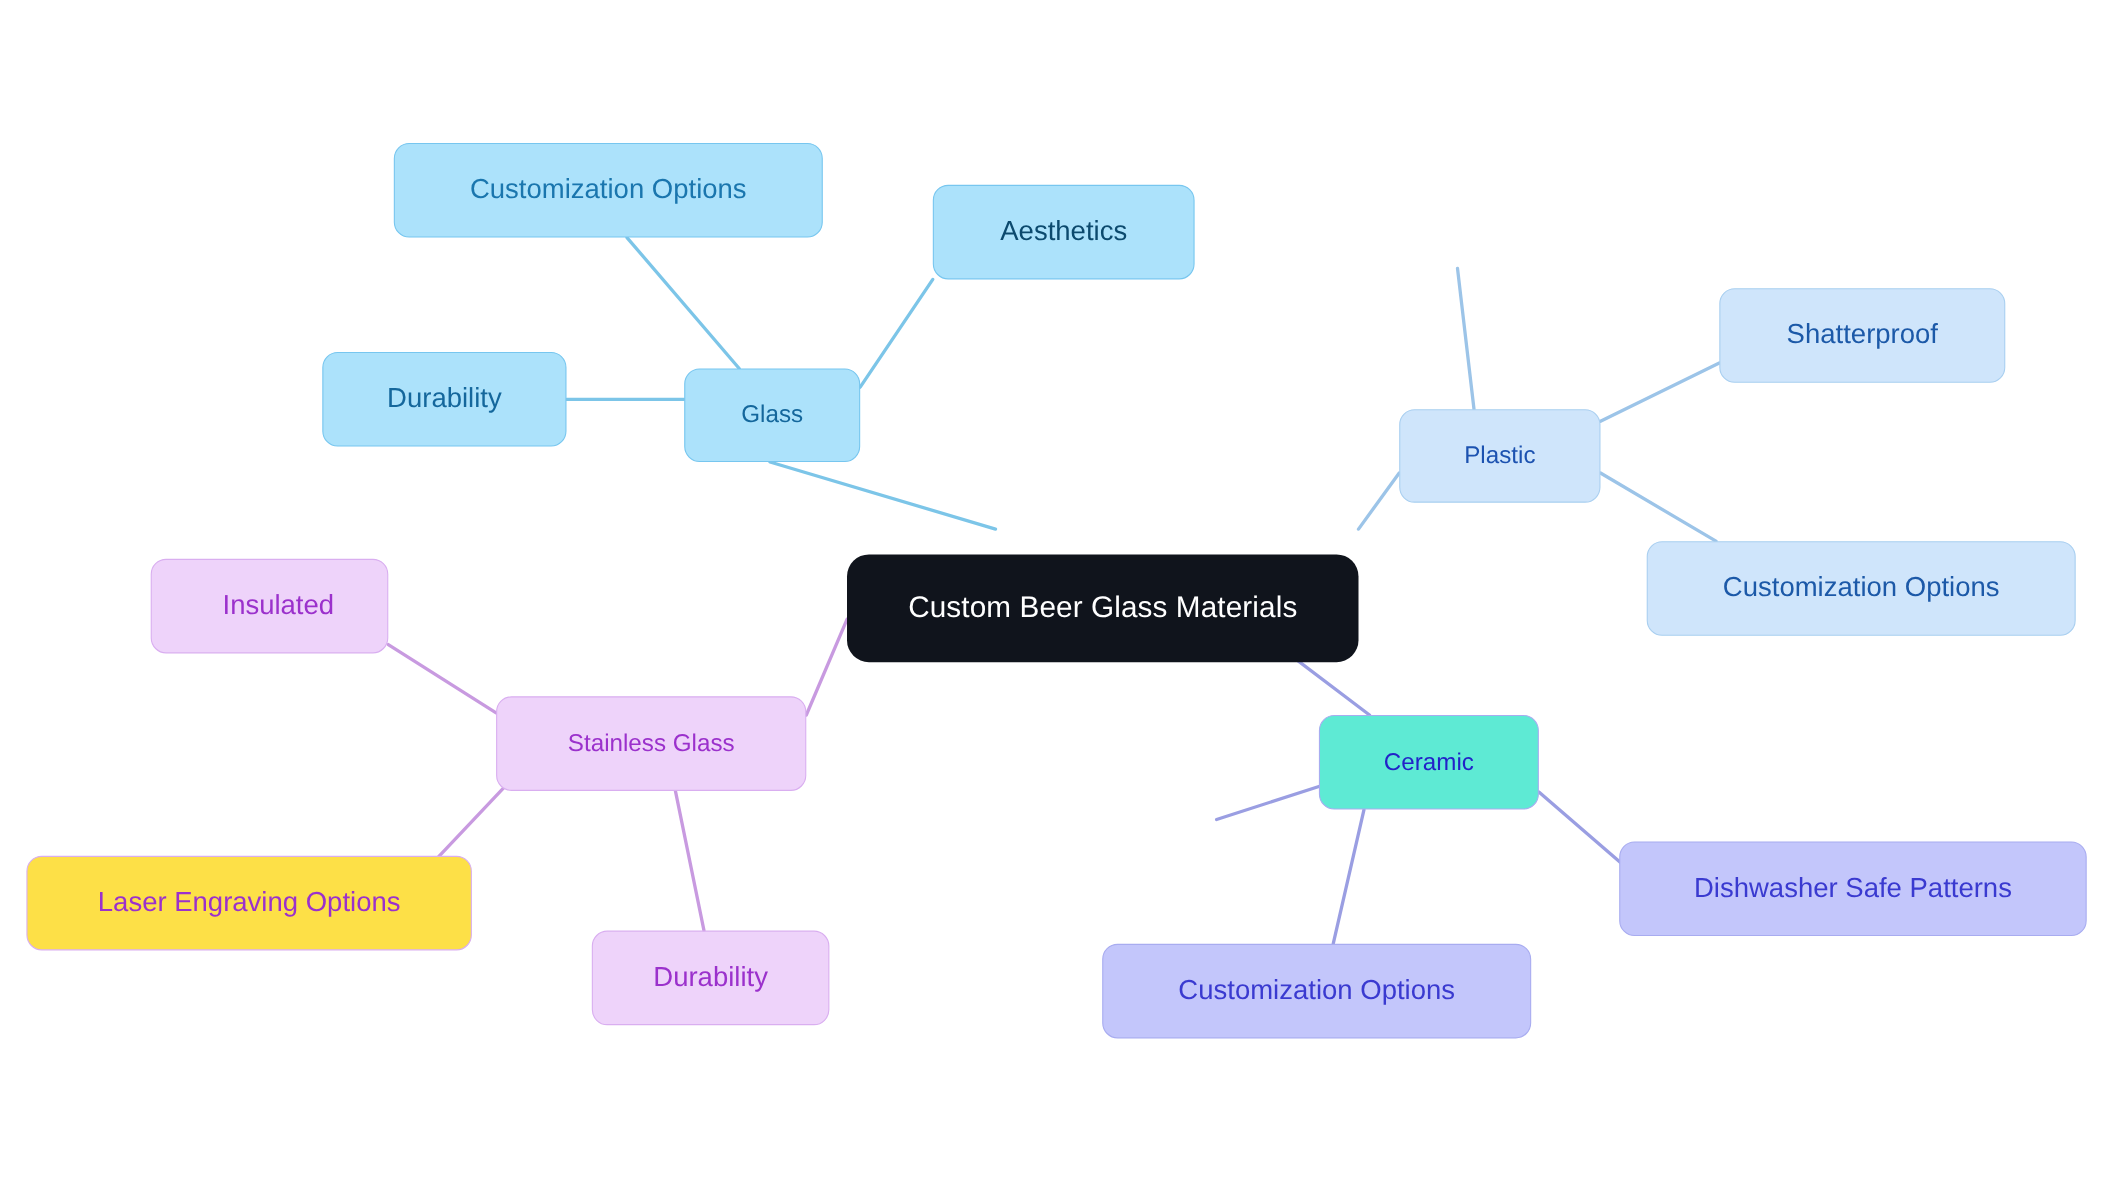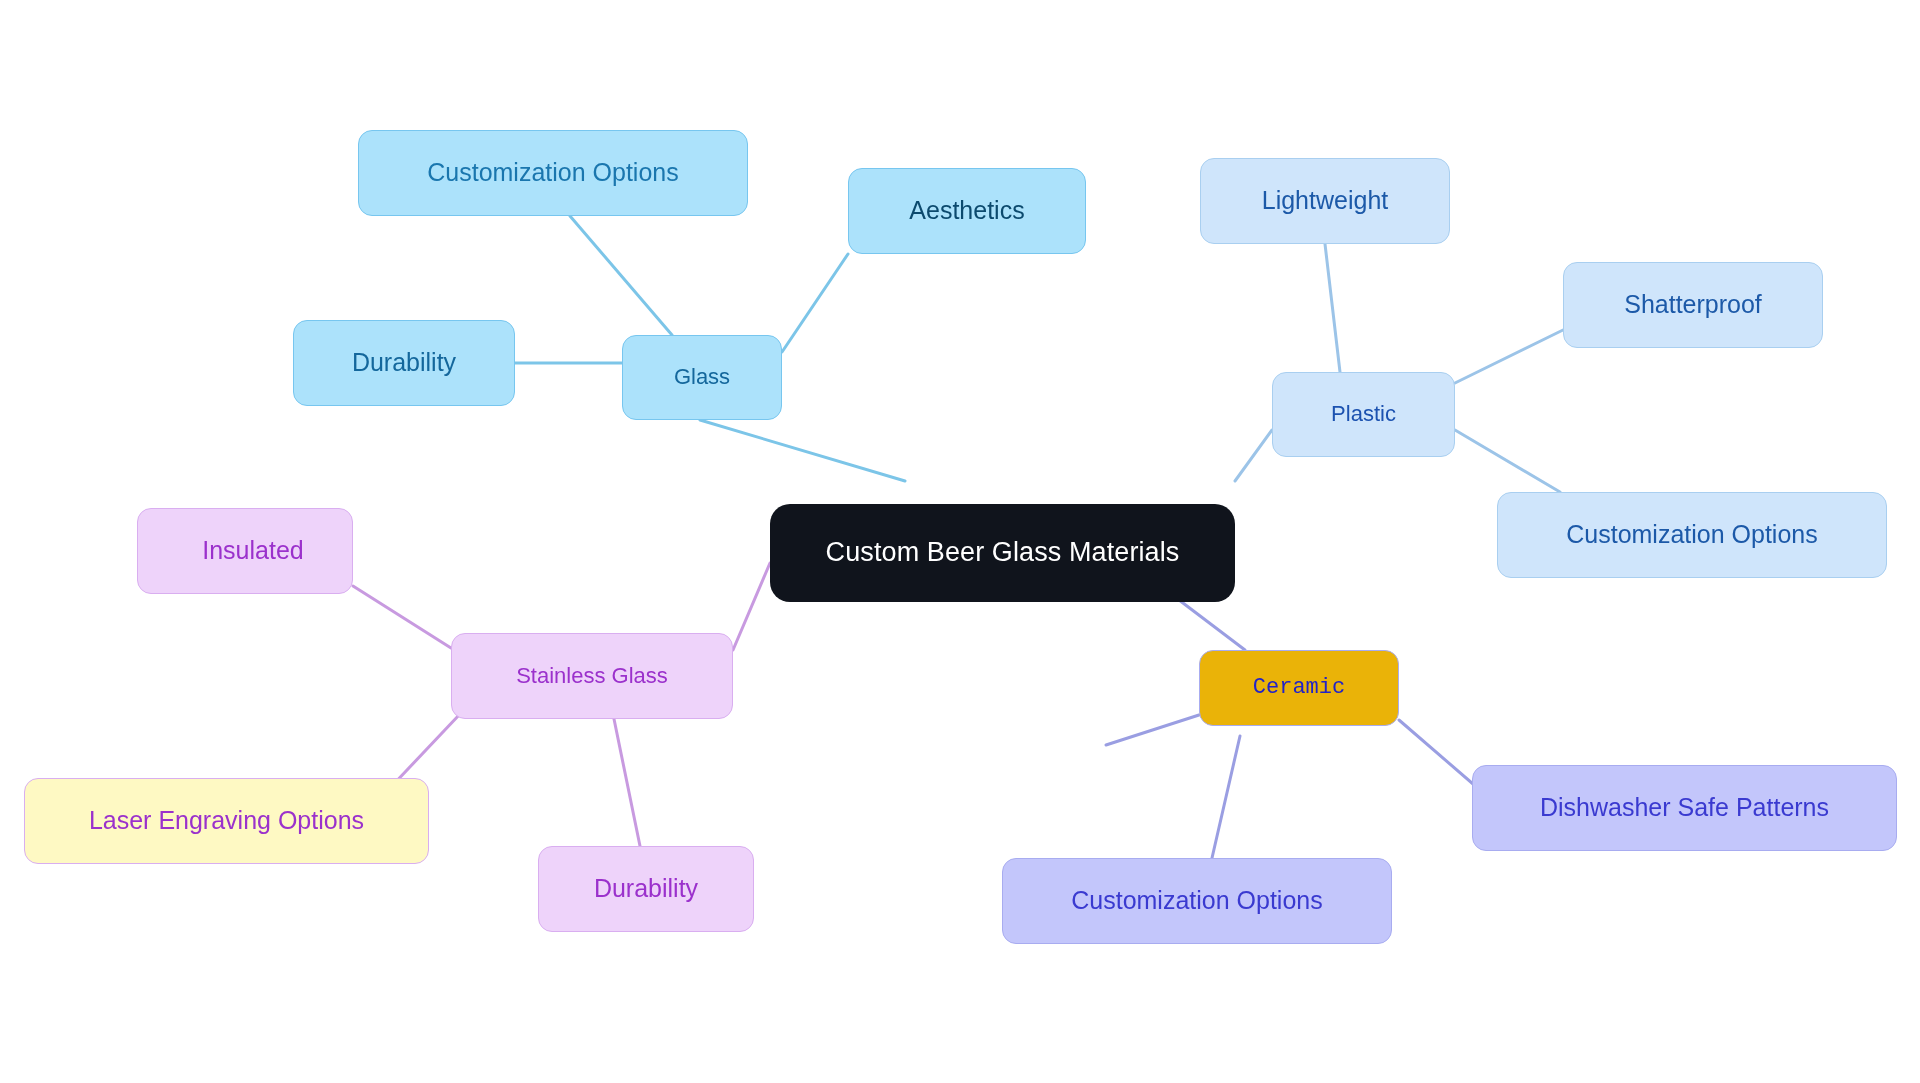--- a/index.html
+++ b/index.html
@@ -85,43 +85,40 @@
     </div>
     <div class="node node-leaf" style="left: 848px; top: 168px; width: 238px; height: 86px; background: rgb(172, 226, 251); color: #0c4a6e; border-color: rgb(119, 198, 239);">
       <span>Aesthetics</span>
     </div>
     <div class="node node-leaf" style="left: 293px; top: 320px; width: 222px; height: 86px; background: rgb(172, 226, 251); color: rgb(20, 103, 156); border-color: rgb(119, 198, 239);">
       <span>Durability</span>
     </div>
     <div class="node node-branch" style="left: 1272px; top: 372px; width: 183px; height: 85px; background: rgb(207, 229, 251); color: rgb(28, 82, 176); border-color: rgb(169, 207, 240);">
       <span>Plastic</span>
     </div>
-    <div class="node node-leaf" style="left: 1200px; top: 158px; width: 250px; height: 86px; background: rgb(207, 229, 251); color: rgb(28, 89, 168); border-color: rgb(169, 207, 240);">
-      <span>Lightweight</span>
-    </div>
     <div class="node node-leaf" style="left: 1563px; top: 262px; width: 260px; height: 86px; background: rgb(207, 229, 251); color: rgb(28, 89, 168); border-color: rgb(169, 207, 240);">
       <span>Shatterproof</span>
     </div>
     <div class="node node-leaf" style="left: 1497px; top: 492px; width: 390px; height: 86px; background: rgb(207, 229, 251); color: rgb(28, 89, 168); border-color: rgb(169, 207, 240);">
       <span>Customization Options</span>
     </div>
-    <div class="node node-branch" style="left: 1199px; top: 650px; width: 200px; height: 76px; background: #eab308; color: rgb(34, 34, 200); border-color: rgb(168, 172, 240); font-family: Liberation Mono, monospace;">
+    <div class="node node-branch" style="left: 1199px; top: 650px; width: 200px; height: 86px; background: #5eead4; color: rgb(34, 34, 200); border-color: rgb(168, 172, 240);">
       <span>Ceramic</span>
     </div>
     <div class="node node-branch" style="left: 451px; top: 633px; width: 282px; height: 86px; background: rgb(238, 211, 250); color: rgb(155, 49, 204); border-color: rgb(217, 174, 240);">
       <span>Stainless Glass</span>
     </div>
     <div class="node node-leaf" style="left: 1472px; top: 765px; width: 425px; height: 86px; background: rgb(195, 198, 251); color: rgb(58, 58, 208); border-color: rgb(168, 172, 240);">
       <span>Dishwasher Safe Patterns</span>
     </div>
     <div class="node node-leaf" style="left: 1002px; top: 858px; width: 390px; height: 86px; background: rgb(195, 198, 251); color: rgb(58, 58, 208); border-color: rgb(168, 172, 240);">
       <span>Customization Options</span>
     </div>
     <div class="node node-leaf" style="left: 137px; top: 508px; width: 216px; height: 86px; background: rgb(238, 211, 250); color: rgb(155, 49, 204); border-color: rgb(217, 174, 240); padding-left: 16px;">
       <span>Insulated</span>
     </div>
-    <div class="node node-leaf" style="left: 24px; top: 778px; width: 405px; height: 86px; background: #fef9c3; color: rgb(155, 49, 204); border-color: rgb(217, 174, 240);">
+    <div class="node node-leaf" style="left: 24px; top: 778px; width: 405px; height: 86px; background: #fde047; color: rgb(155, 49, 204); border-color: rgb(217, 174, 240);">
       <span>Laser Engraving Options</span>
     </div>
     <div class="node node-leaf" style="left: 538px; top: 846px; width: 216px; height: 86px; background: rgb(238, 211, 250); color: rgb(155, 49, 204); border-color: rgb(217, 174, 240);">
       <span>Durability</span>
     </div>
   </div>
 
 </body></html>

